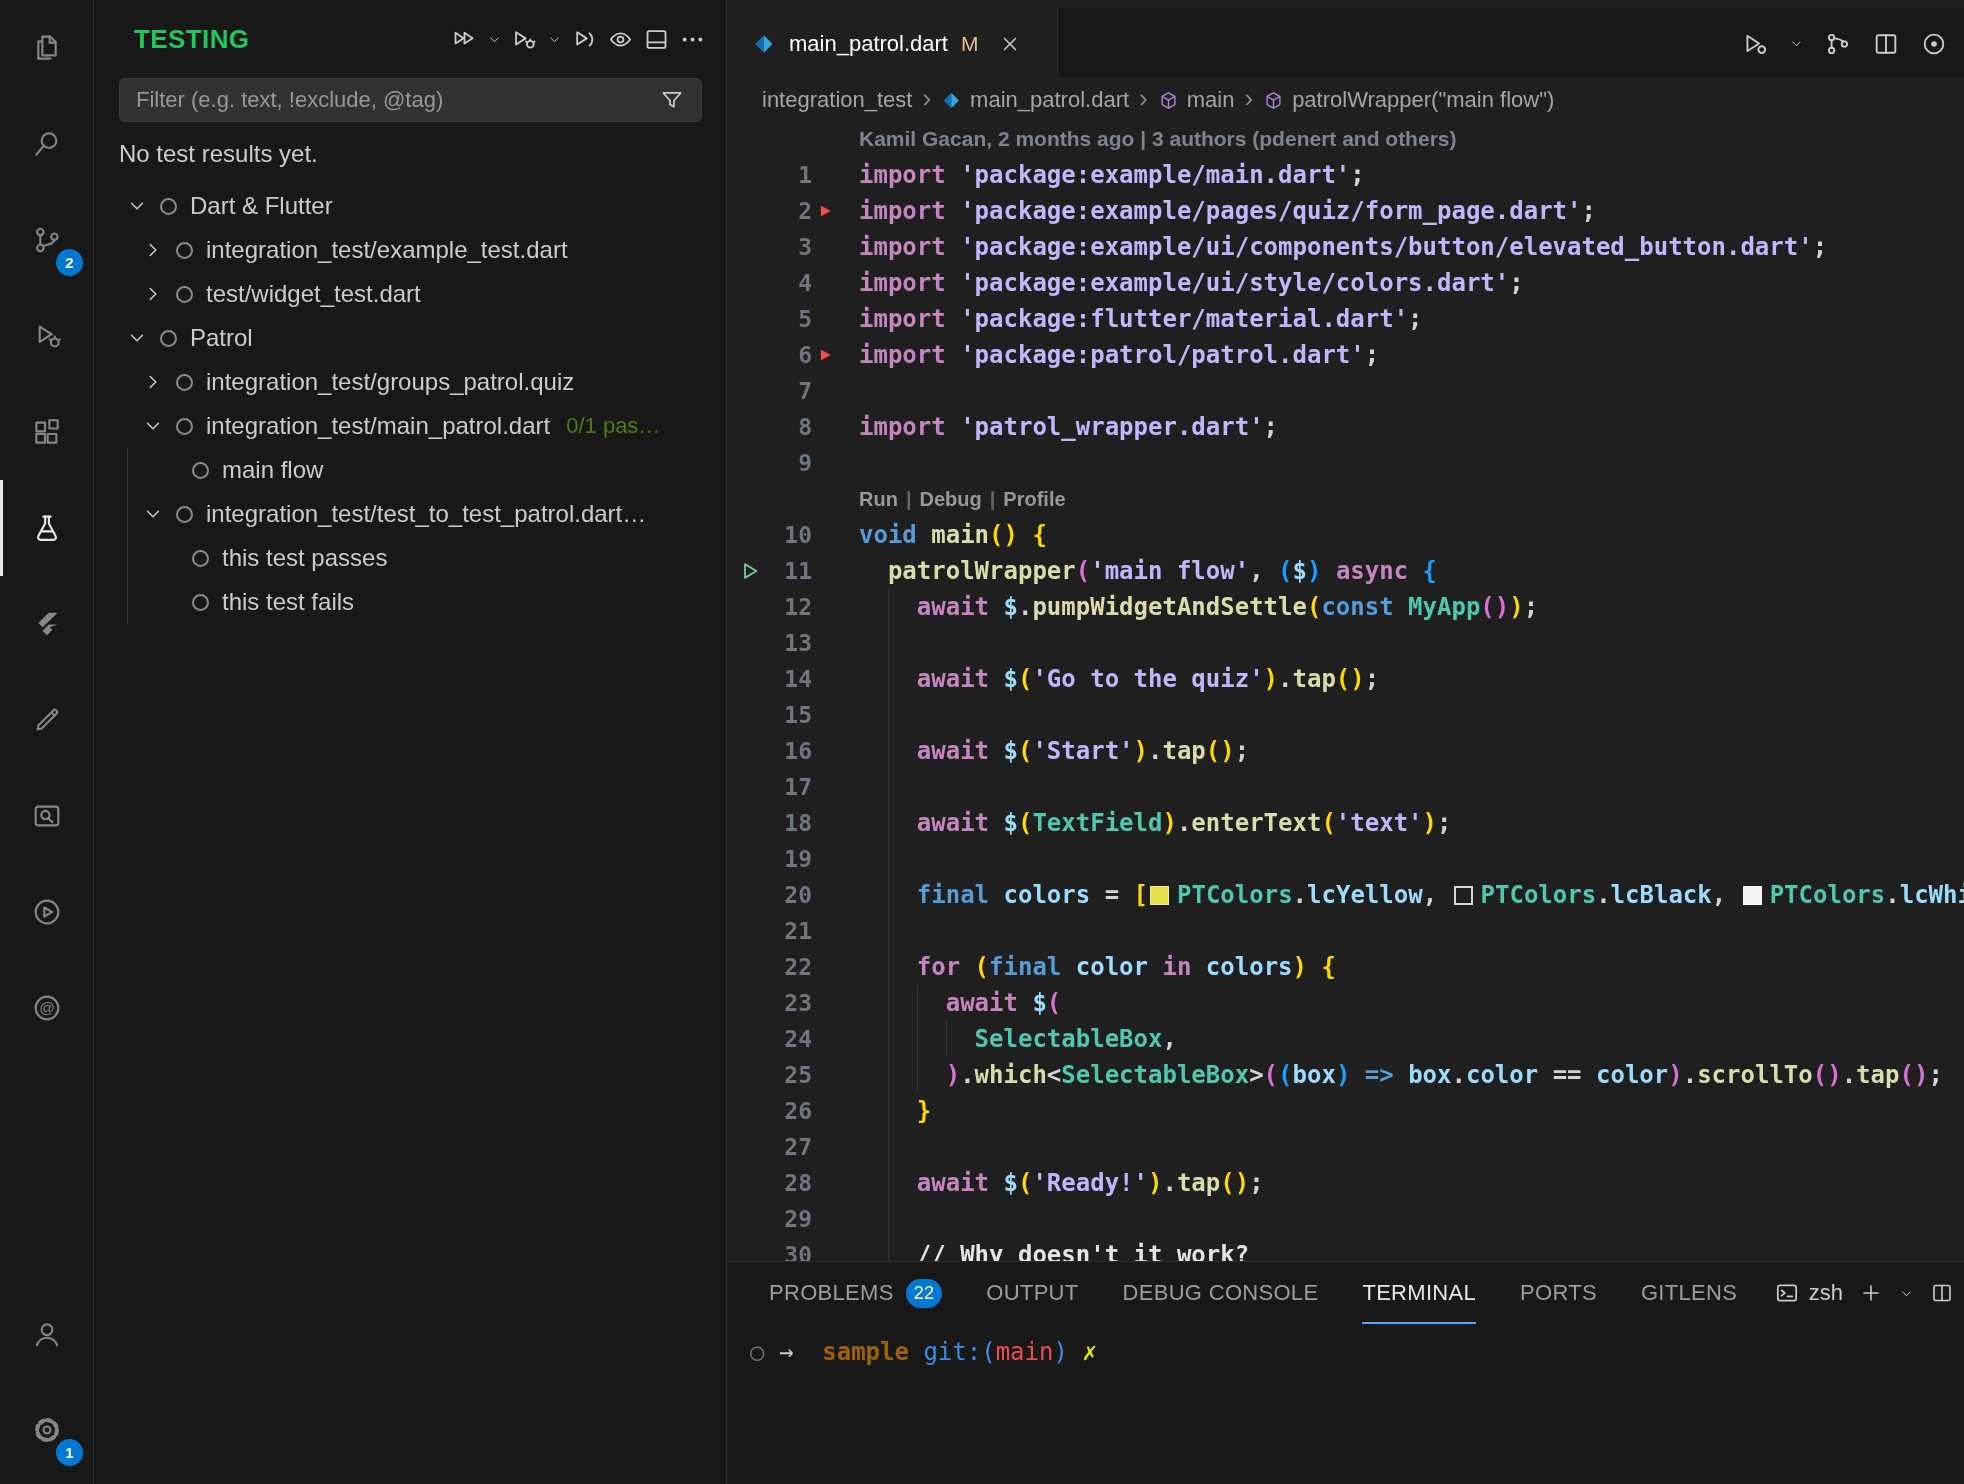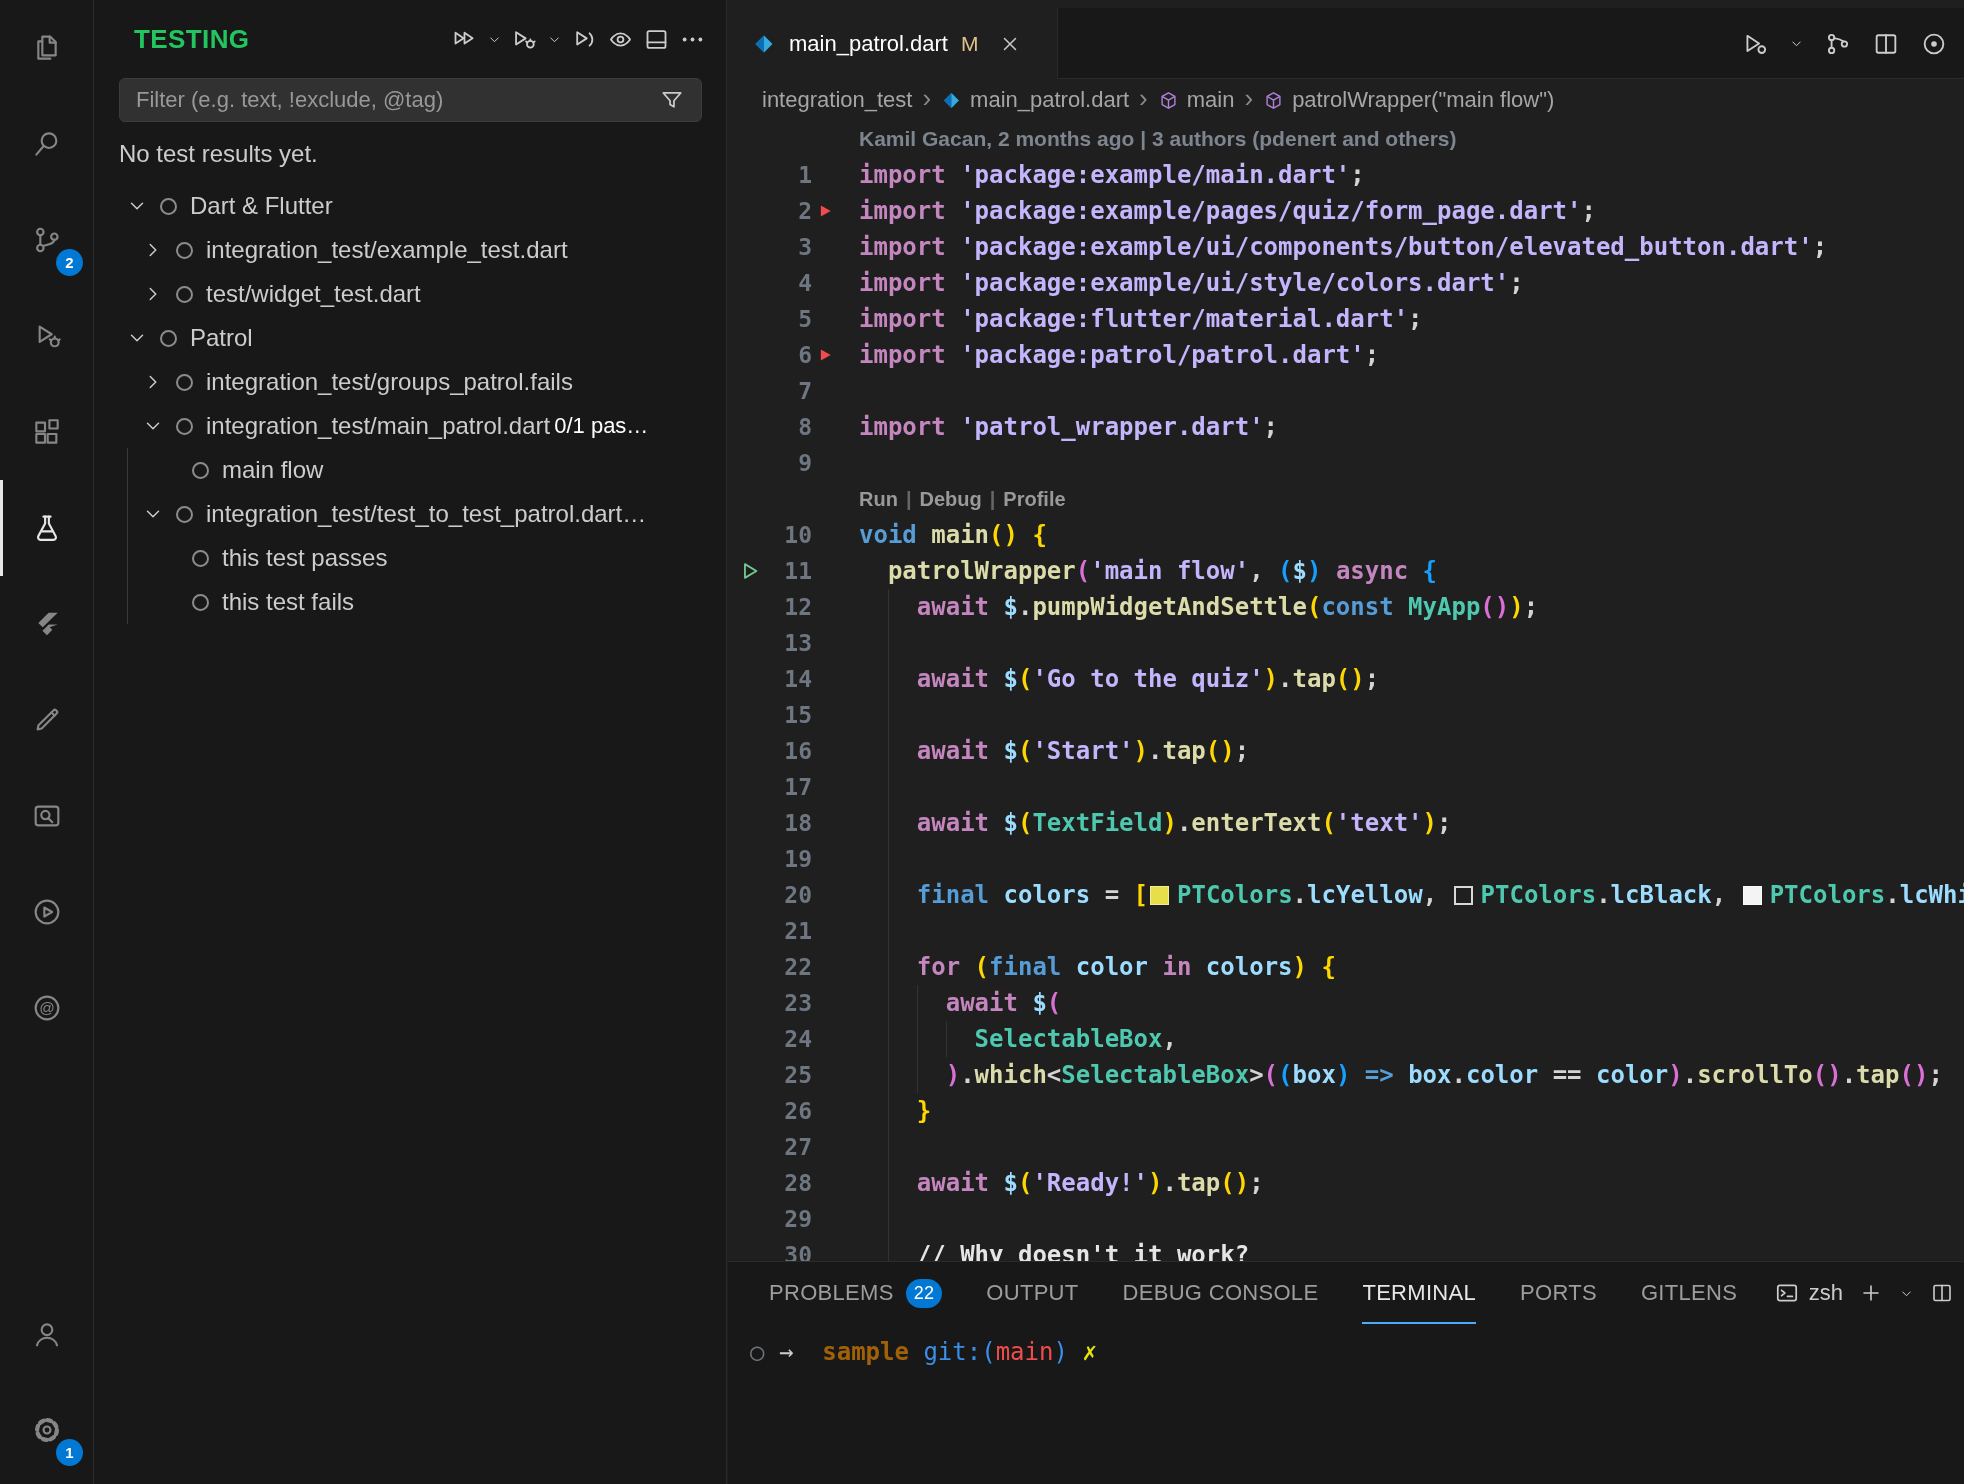--- a/index.html
+++ b/index.html
@@ -26,21 +26,21 @@
   .sb-filter{margin:0 24px 0 25px;height:44px;background:#313131;border:1px solid #3c3c3c;border-radius:6px;display:flex;align-items:center;padding:0 16px;}
   .sb-filter input{flex:1;background:transparent;border:none;outline:none;color:#cccccc;font-size:22px;font-family:inherit;}
   .sb-filter input::placeholder{color:#989898;}
   .sb-filter .icon{color:#cccccc;}
   .sb-message{margin:18px 0 16px 25px;font-size:24px;color:#cccccc;}
   .tree{}
   .tree-row{height:44px;display:flex;align-items:center;position:relative;font-size:24px;color:#cccccc;cursor:pointer;white-space:nowrap;overflow:hidden;}
   .lv0{padding-left:32px;} .lv1{padding-left:48px;} .lv2{padding-left:98px;}
   .tree-row .chev{width:26px;margin-right:8px;color:#cccccc;flex:none;display:flex;align-items:center;}
   .tree-circle{width:17px;height:17px;border:2px solid #8b8b8b;border-radius:50%;margin-right:13px;flex:none;}
-  .tree-badge{color:#ffffff;margin-left:4px;font-size:22px;}
+  .tree-badge{color:#4d7c0f;margin-left:16px;font-size:22px;}
   .tree-guide{position:absolute;left:33px;top:0;bottom:0;width:1px;background:#3a3a3a;}
   
   .main{position:absolute;left:728px;top:8px;right:0;height:100%;background:#1f1f1f;}
   .tabbar{height:71px;background:#181818;box-shadow:inset 0 -1px 0 #2b2b2b;display:flex;position:relative;}
   .tab{background:#1f1f1f;border-right:1px solid #2b2b2b;display:flex;align-items:center;padding:0 24px;gap:13px;font-size:22px;color:#ffffff;min-width:330px;cursor:pointer;}
   .tab-mod{color:#e2c08d;font-size:21px;}
   .tab-close{color:#cccccc;margin-left:8px;display:flex;cursor:pointer;}
   .tab-actions{position:absolute;right:16px;top:0;height:71px;display:flex;align-items:center;gap:20px;color:#cccccc;}
   .breadcrumbs{height:42px;display:flex;align-items:center;padding-left:34px;font-size:22px;color:#a5a5a5;gap:6px;white-space:nowrap;}
   .bc-item{display:flex;align-items:center;gap:8px;cursor:pointer;}
@@ -324,21 +324,21 @@
       </div>
       <div class="tree-row lv1">
         <span class="chev">
           <span class="icon">
             <svg viewBox="0 0 24 24" fill="none" stroke="currentColor" stroke-width="1.6" stroke-linecap="round" stroke-linejoin="round" width="22" height="22">
               <path d="M9 6l6 6-6 6"></path>
             </svg>
           </span>
         </span>
         <span class="tree-circle"></span>
-        <span class="tree-label">integration_test/groups_patrol.fails</span>
+        <span class="tree-label">integration_test/groups_patrol.quiz</span>
       </div>
       <div class="tree-row lv1">
         <span class="chev">
           <span class="icon">
             <svg viewBox="0 0 24 24" fill="none" stroke="currentColor" stroke-width="1.6" stroke-linecap="round" stroke-linejoin="round" width="22" height="22">
               <path d="M6 9l6 6 6-6"></path>
             </svg>
           </span>
         </span>
         <span class="tree-circle"></span>

